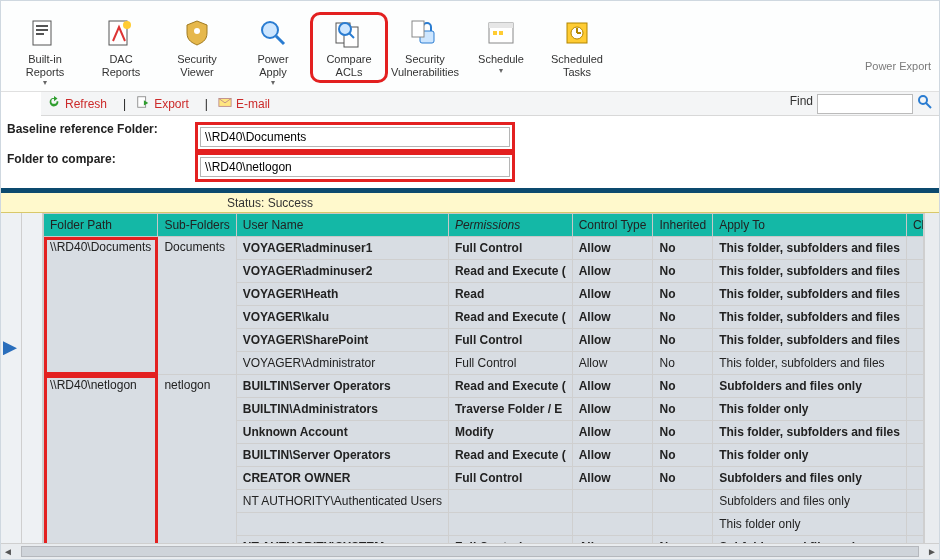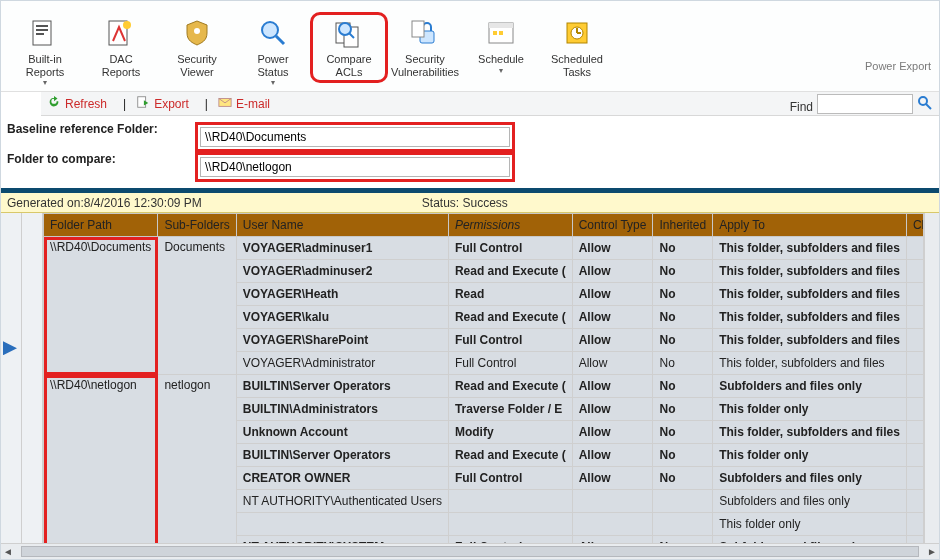--- a/index.html
+++ b/index.html
@@ -87,21 +87,21 @@
     align-items: center;
     gap: 4px;
     margin-right: 16px;
     color: #cc2a2a;
     cursor: pointer;
   }
   .action-link svg { width: 14px; height: 14px; }
   .find-zone {
     margin-left: auto;
     display: flex;
-    align-items: flex-end;
+    align-items: flex-start;
     gap: 4px;
   }
   .find-zone input {
     width: 90px;
     height: 16px;
     border: 1px solid #bbb;
     font-size: 11px;
   }
   .find-zone .lbl { color: #333; }
 
@@ -179,21 +179,21 @@
     overflow-x: auto;
     overflow-y: hidden;
     border-right: 1px solid #cfcfcf;
   }
   table {
     border-collapse: collapse;
     width: 100%;
     min-width: 880px;
   }
   th {
-    background: #a16207;
+    background: #14b8a6;
     border: 1px solid #c8c8c8;
     font-weight: normal;
     text-align: left;
     padding: 3px 6px;
     font-size: 12px;
     height: 16px;
     white-space: nowrap;
   }
   td {
     border: 1px solid #cfcfcf;
@@ -286,21 +286,21 @@
 Viewer</div>
       </div>
       <div class="ribbon-item">
         <div class="ic">
           <svg viewBox="0 0 32 32">
             <circle cx="13" cy="13" r="8" fill="#cde6ff" stroke="#2a7cd1" stroke-width="2"></circle>
             <line x1="19" y1="19" x2="27" y2="27" stroke="#2a7cd1" stroke-width="3"></line>
           </svg>
         </div>
         <div class="lbl">Power
-Status</div>
+Apply</div>
         <div class="dd">▾</div>
       </div>
       <div class="ribbon-item highlight">
         <div class="ic">
           <svg viewBox="0 0 32 32">
             <rect x="3" y="6" width="14" height="20" fill="#fff" stroke="#555"></rect>
             <rect x="11" y="10" width="14" height="20" fill="#fff" stroke="#555"></rect>
             <circle cx="12" cy="12" r="6" fill="#cde6ff" stroke="#2a7cd1" stroke-width="2"></circle>
             <line x1="16" y1="16" x2="21" y2="21" stroke="#2a7cd1" stroke-width="2"></line>
           </svg>
@@ -396,21 +396,20 @@
     </div>
     <label>Folder to compare:</label>
     <div class="field-wrap">
       <span class="red-box">
         <input value="\\RD40\netlogon" style="">
       </span>
     </div>
   </div>
 
   <div class="status-strip">
-    <span>Generated on:8/4/2016 12:30:09 PM</span>
     <span class="status">Status: Success</span>
   </div>
 
   <div class="grid-wrap">
     <div class="folder-gutter">
       <div class="gutter-arrow"></div>
     </div>
     <div class="left-gutter"></div>
     <div class="grid">
       <table>

